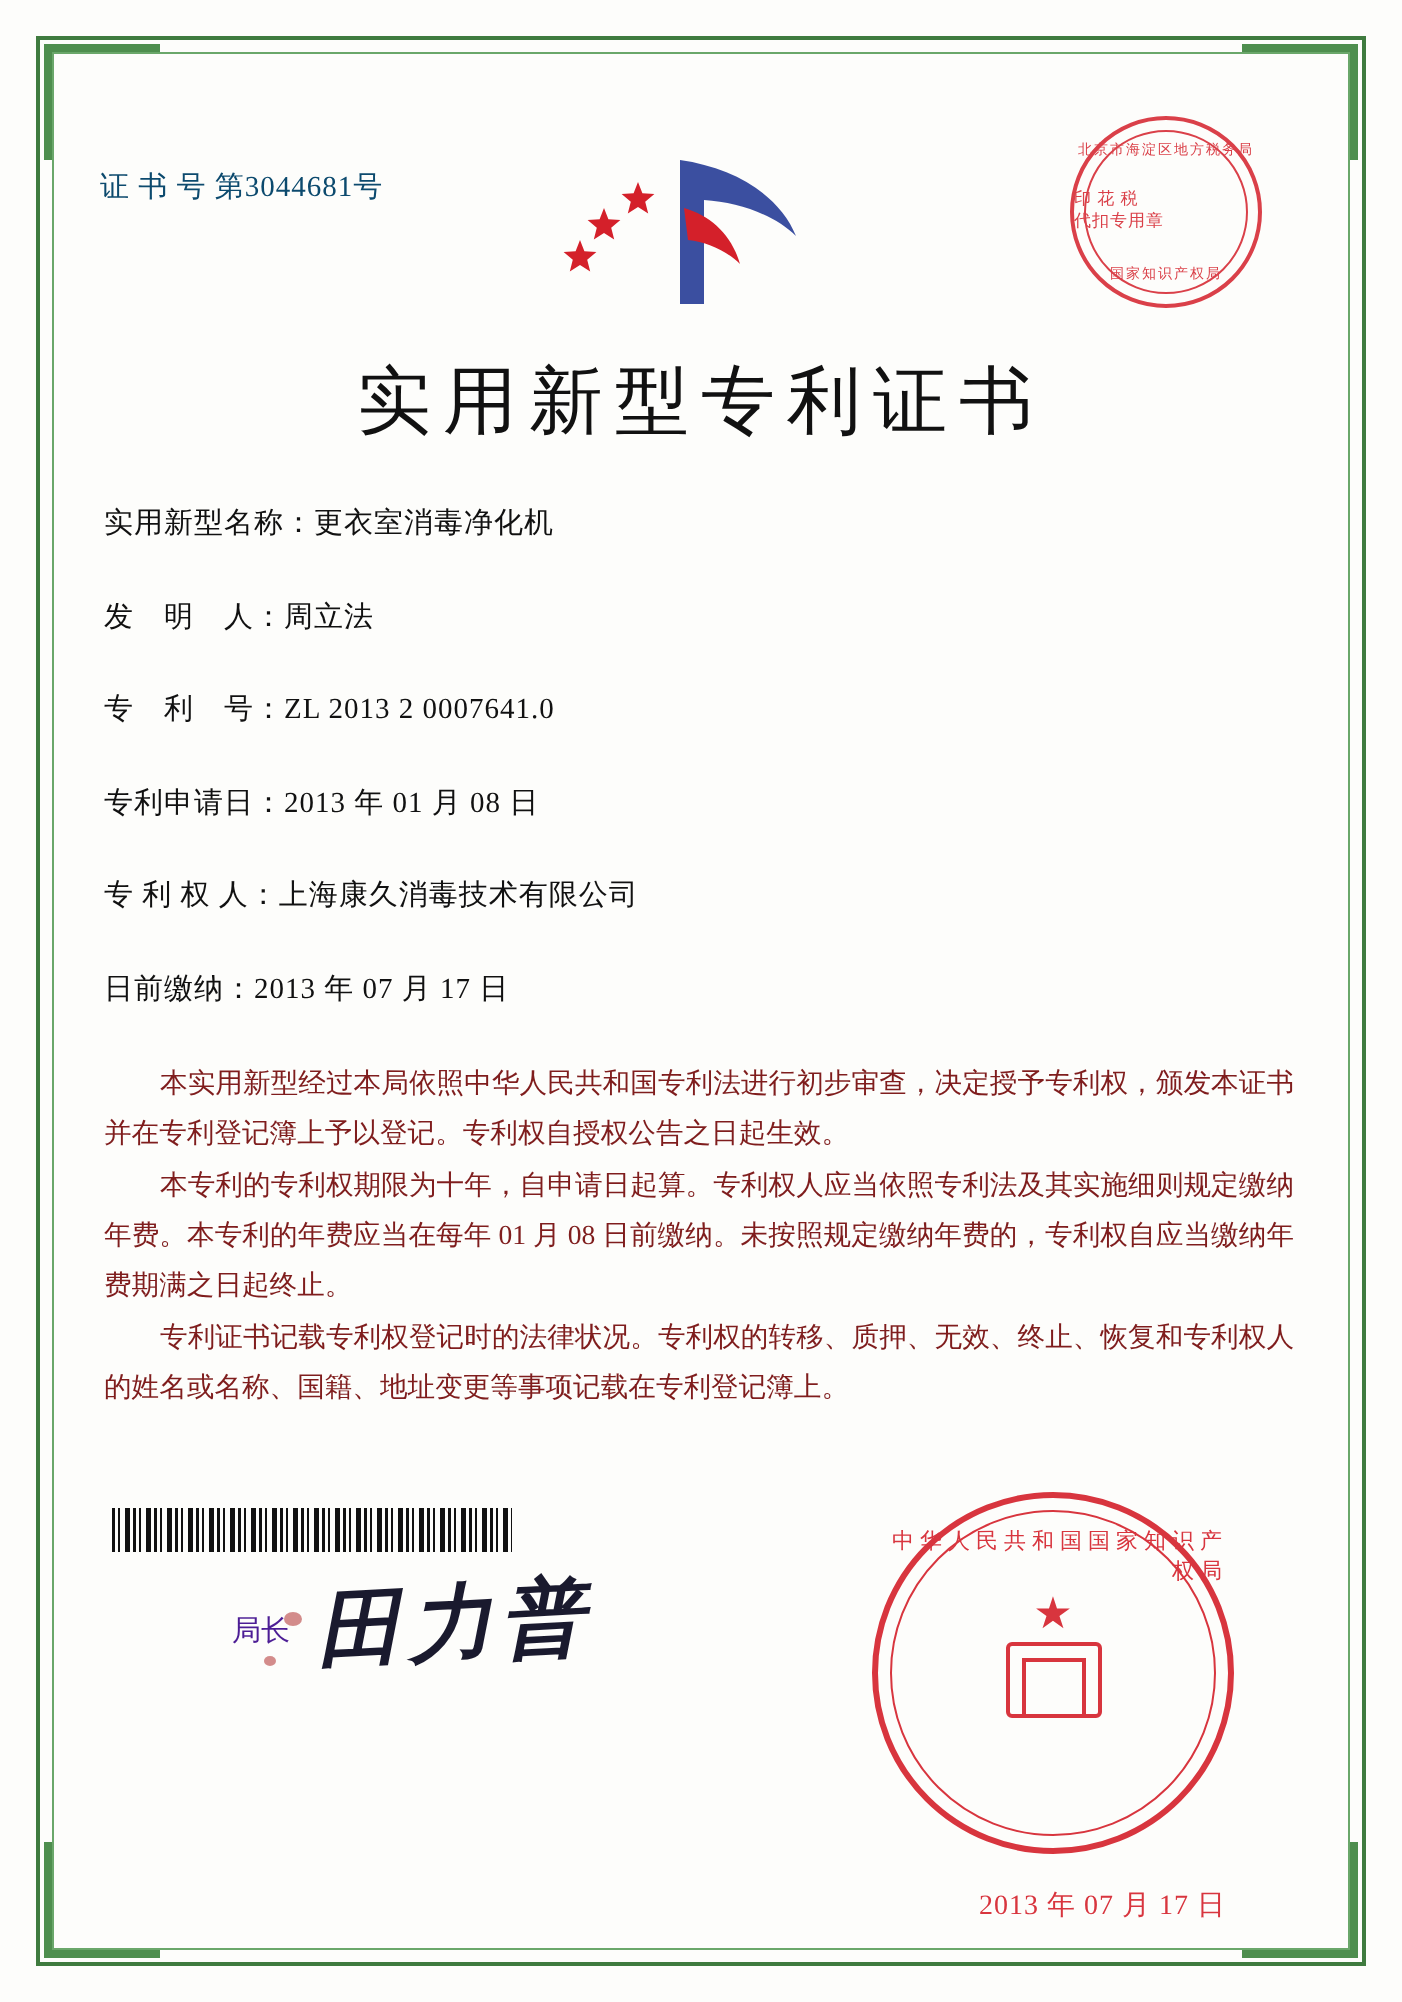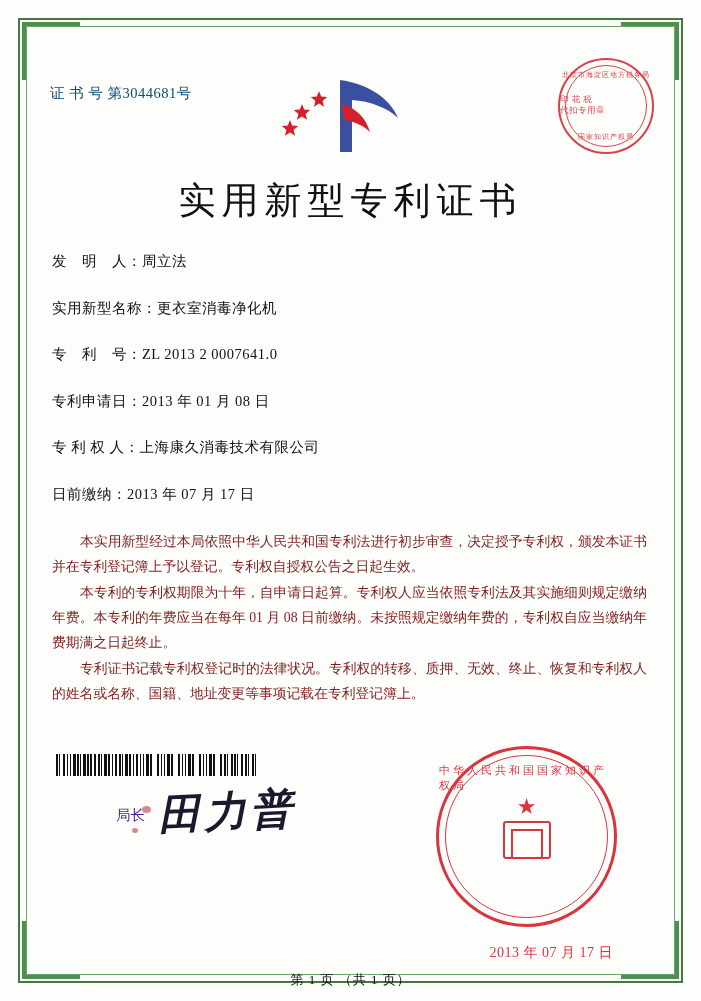--- a/index.html
+++ b/index.html
@@ -76,21 +76,21 @@
     position: absolute;
     left: 232px;
     top: 28px;
     width: 130px;
     height: 86px;
   }
 
   
   .seal-tax {
     position: absolute;
-    right: 1px;
+    right: 24px;
     top: 12px;
     width: 92px;
     height: 92px;
     border: 2px solid #d4202a;
     border-radius: 50%;
     color: #d4202a;
     opacity: .85;
     text-decoration: underline;
   }
   .seal-tax .ring {
@@ -232,21 +232,21 @@
   }
   .seal-main .inner-ring {
     position: absolute;
     left: 6px; top: 6px; right: 6px; bottom: 6px;
     border: 1px solid #d4202a;
     border-radius: 50%;
   }
   .seal-main .seal-text {
     position: absolute;
     left: 0; right: 0;
-    text-align: left;
+    text-align: right;
     font-size: 11px;
     letter-spacing: 3px;
   }
   .seal-main .seal-text.top { top: 14px; }
   .seal-star {
     position: absolute;
     left: 50%;
     top: 47px;
     transform: translateX(-50%);
     color: #d4202a;
@@ -331,26 +331,26 @@
         <div>印 花 税</div>
         <div>代扣专用章</div>
       </div>
       <div class="arc-bottom">国家知识产权局</div>
     </div>
 
     <div class="title">实用新型专利证书</div>
 
     <div class="fields">
       <div class="field-row">
+        <span class="field-label">实用新型名称：</span>
+        <span class="field-value">更衣室消毒净化机</span>
+      </div>
+      <div class="field-row">
         <span class="field-label">发　明　人：</span>
         <span class="field-value">周立法</span>
-      </div>
-      <div class="field-row">
-        <span class="field-label">实用新型名称：</span>
-        <span class="field-value">更衣室消毒净化机</span>
       </div>
       <div class="field-row">
         <span class="field-label">专　利　号：</span>
         <span class="field-value">ZL 2013 2 0007641.0</span>
       </div>
       <div class="field-row">
         <span class="field-label">专利申请日：</span>
         <span class="field-value">2013 年 01 月 08 日</span>
       </div>
       <div class="field-row">
@@ -380,15 +380,14 @@
     <div class="seal-main">
       <div class="inner-ring"></div>
       <div class="seal-star">★</div>
       <div class="seal-emblem"></div>
       <div class="seal-text top">中华人民共和国国家知识产权局</div>
     </div>
     <div class="seal-date">2013 年 07 月 17 日</div>
 
   </div>
 
-  <div class="page-footer">第 1 页 （共 1 页）</div>
 
 </div>
 
 </body></html>

